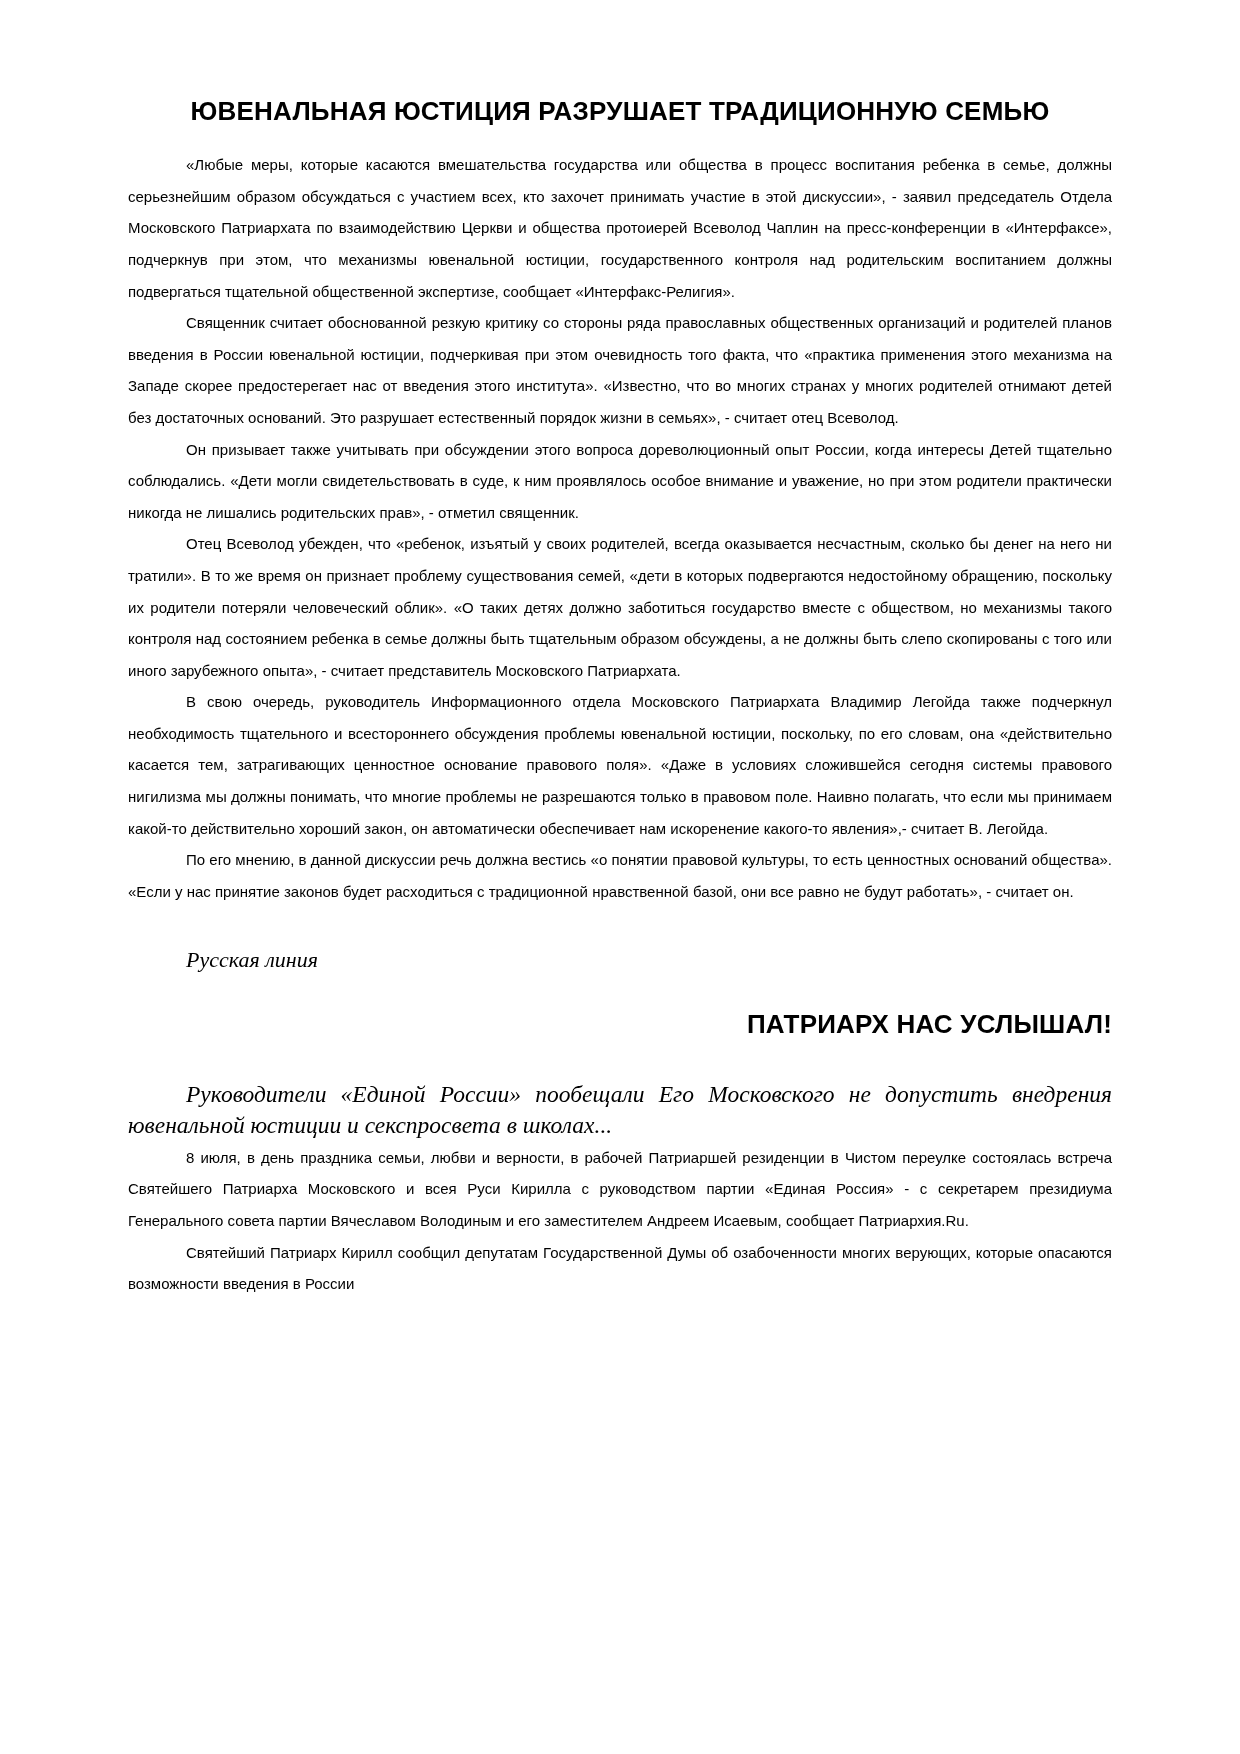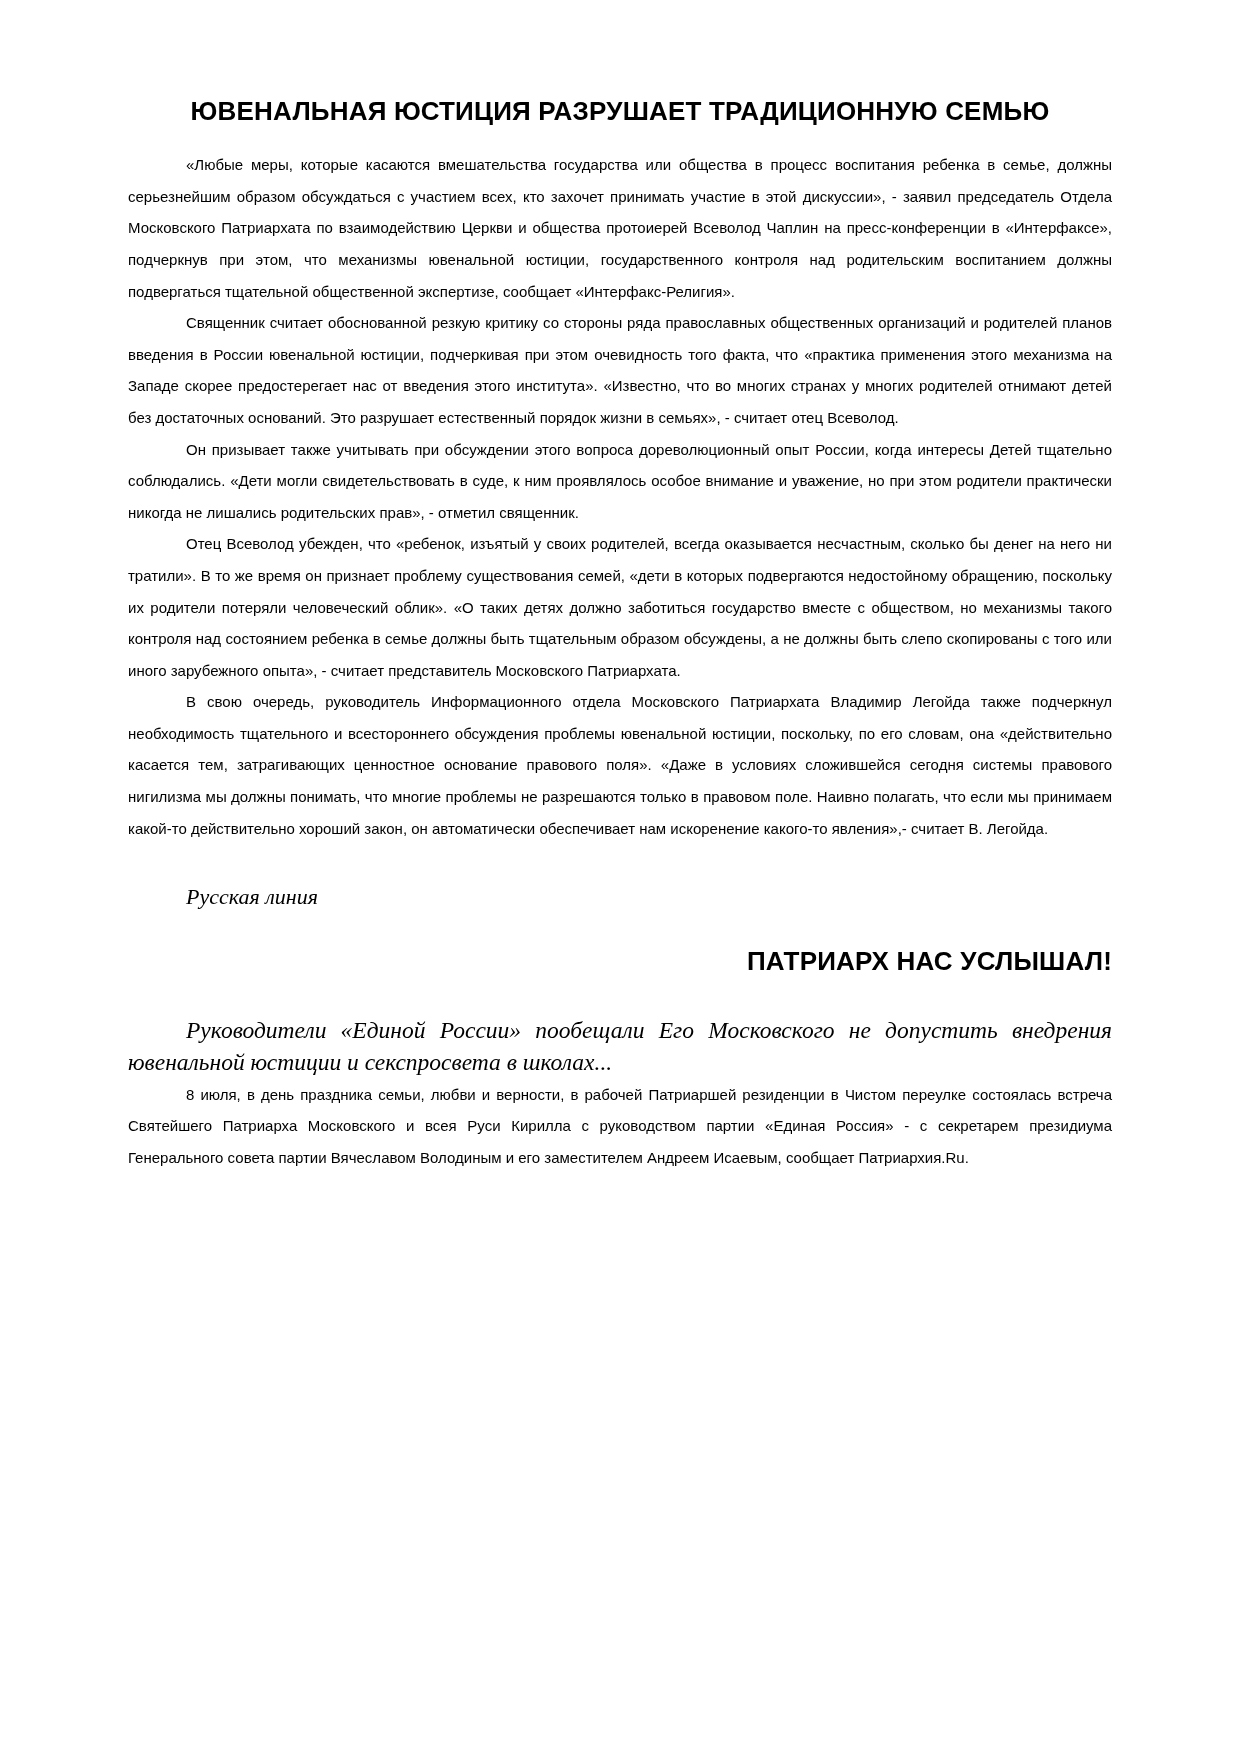--- a/index.html
+++ b/index.html
@@ -86,30 +86,32 @@
     <p class="body-par">«Любые меры, которые касаются вмешательства государства или общества в процесс воспитания ребенка в семье, должны серьезнейшим образом обсуждаться с участием всех, кто захочет принимать участие в этой дискуссии», - заявил председатель Отдела Московского Патриархата по взаимодействию Церкви и общества протоиерей Всеволод Чаплин на пресс-конференции в «Интерфаксе», подчеркнув при этом, что механизмы ювенальной юстиции, государственного контроля над родительским воспитанием должны подвергаться тщательной общественной экспертизе, сообщает «Интерфакс-Религия».</p>
 
     <p class="body-par">Священник считает обоснованной резкую критику со стороны ряда православных общественных организаций и родителей планов введения в России ювенальной юстиции, подчеркивая при этом очевидность того факта, что «практика применения этого механизма на Западе скорее предостерегает нас от введения этого института». «Известно, что во многих странах у многих родителей отнимают детей без достаточных оснований. Это разрушает естественный порядок жизни в семьях», - считает отец Всеволод.</p>
 
     <p class="body-par">Он призывает также учитывать при обсуждении этого вопроса дореволюционный опыт России, когда интересы Детей тщательно соблюдались. «Дети могли свидетельствовать в суде, к ним проявлялось особое внимание и уважение, но при этом родители практически никогда не лишались родительских прав», - отметил священник.</p>
 
     <p class="body-par">Отец Всеволод убежден, что «ребенок, изъятый у своих родителей, всегда оказывается несчастным, сколько бы денег на него ни тратили». В то же время он признает проблему существования семей, «дети в которых подвергаются недостойному обращению, поскольку их родители потеряли человеческий облик». «О таких детях должно заботиться государство вместе с обществом, но механизмы такого контроля над состоянием ребенка в семье должны быть тщательным образом обсуждены, а не должны быть слепо скопированы с того или иного зарубежного опыта», - считает представитель Московского Патриархата.</p>
 
     <p class="body-par">В свою очередь, руководитель Информационного отдела Московского Патриархата Владимир Легойда также подчеркнул необходимость тщательного и всестороннего обсуждения проблемы ювенальной юстиции, поскольку, по его словам, она «действительно касается тем, затрагивающих ценностное основание правового поля». «Даже в условиях сложившейся сегодня системы правового нигилизма мы должны понимать, что многие проблемы не разрешаются только в правовом поле. Наивно полагать, что если мы принимаем какой-то действительно хороший закон, он автоматически обеспечивает нам искоренение какого-то явления»,- считает В. Легойда.</p>
 
+    <p class="body-par">По его мнению, в данной дискуссии речь должна вестись «о понятии правовой культуры, то есть ценностных оснований общества». «Если у нас принятие законов будет расходиться с традиционной нравственной базой, они все равно не будут работать», - считает он.</p>
 
     <div class="gap-before-attribution"></div>
 
     <p class="attribution">Русская линия</p>
 
     <div class="gap-after-attribution"></div>
 
     <h1 class="headline-2">ПАТРИАРХ НАС УСЛЫШАЛ!</h1>
 
     <div class="gap-after-headline2"></div>
 
     <p class="lead-par">Руководители «Единой России» пообещали Его Московского не допустить внедрения ювенальной юстиции и секспросвета в школах...</p>
 
     <p class="body-par">8 июля, в день праздника семьи, любви и верности, в рабочей Патриаршей резиденции в Чистом переулке состоялась встреча Святейшего Патриарха Московского и всея Руси Кирилла с руководством партии «Единая Россия» - с секретарем президиума Генерального совета партии Вячеславом Володиным и его заместителем Андреем Исаевым, сообщает Патриархия.Ru.</p>
 
+    <p class="body-par">Святейший Патриарх Кирилл сообщил депутатам Государственной Думы об озабоченности многих верующих, которые опасаются возможности введения в России</p>
 
   </div>
 </div>
 
 </body></html>

